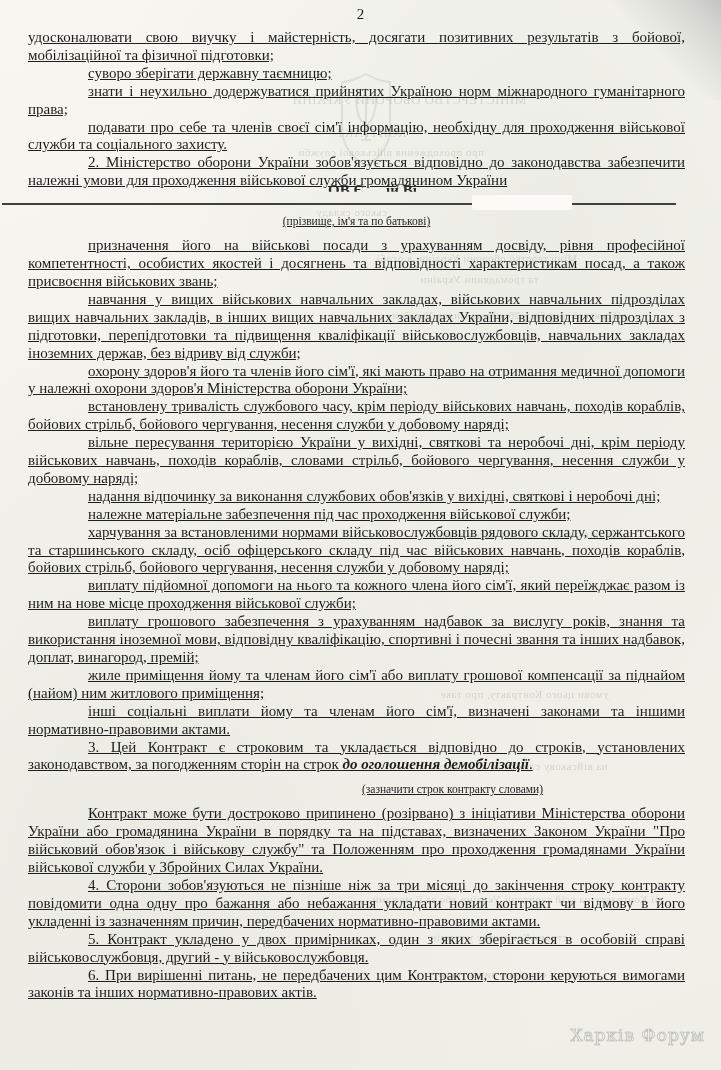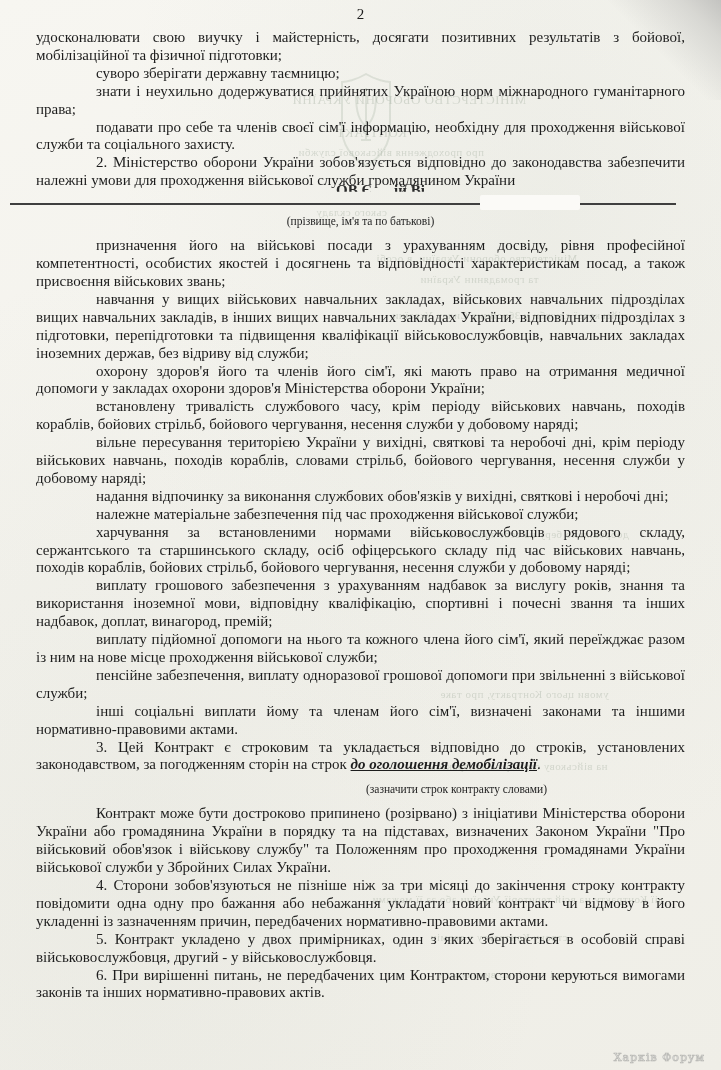--- a/index.html
+++ b/index.html
@@ -27,22 +27,22 @@
     color:#a3ae9f;opacity:.38;
     font-family:"Liberation Serif",serif;
     letter-spacing:.5px;
   }
   .emblem{position:absolute;left:338px;top:70px;opacity:.35;}
   .page-number{
     text-align:center;font-size:15px;padding-top:6px;height:17px;
   }
   .content{
     position:relative;
-    padding:6px 36px 0 36px;
-    font-size:15px;line-height:17.9px;
+    padding:6px 36px 0 28px;
+    font-size:15px;line-height:17.9px;text-decoration:underline;
   }
   .para{margin:0;text-align:justify;text-indent:60px;}
   .para.no-indent{text-indent:0;}
   .term-emph{font-weight:bold;font-style:italic;text-decoration:underline;}
   .caption{
     text-align:center;font-size:11.5px;line-height:13px;color:#242424;margin:9px;
   }
   .caption-term{transform:translateX(96px);}
   .name-line-wrap{position:relative;height:15px;margin-top:1px;}
   .name-rule{
@@ -52,23 +52,23 @@
   .name-redaction{
     position:absolute;left:444px;width:100px;height:15px;bottom:-4px;
     background:#fbfaf7;border-radius:2px;
   }
   .name-fragments{
     position:absolute;left:300px;top:-9px;
     font-size:15px;font-weight:bold;color:#2a2a2a;white-space:pre;
     clip-path:inset(0 0 46% 0);
   }
   .watermark{
-    position:absolute;right:16px;bottom:6px;
+    position:absolute;right:16px;bottom:25px;
     font-family:"DejaVu Serif",serif;
-    font-size:11px;letter-spacing:1px;
+    font-size:17px;letter-spacing:1px;
     color:rgba(250,250,248,.9);
     -webkit-text-stroke:.7px #bcbcb8;
     text-shadow:0 0 1px #c6c6c2;
     margin-top:21px;
   }
 </style>
 </head>
 <body>
 
 <div class="page">
@@ -103,29 +103,29 @@
       <p class="para">подавати про себе та членів своєї сім'ї інформацію, необхідну для проходження військової служби та соціального захисту.</p>
       <p class="para">2. Міністерство оборони України зобов'язується відповідно до законодавства забезпечити належні умови для проходження військової служби громадянином України</p>
       <div class="name-line-wrap">
         <div class="name-rule"></div>
         <span class="name-fragments">ОВ Є      ій Ві</span>
         <div class="name-redaction"></div>
       </div>
       <div class="caption">(прізвище, ім'я та по батькові)</div>
       <p class="para">призначення його на військові посади з урахуванням досвіду, рівня професійної компетентності, особистих якостей і досягнень та відповідності характеристикам посад, а також присвоєння військових звань;</p>
       <p class="para">навчання у вищих військових навчальних закладах, військових навчальних підрозділах вищих навчальних закладів, в інших вищих навчальних закладах України, відповідних підрозділах з підготовки, перепідготовки та підвищення кваліфікації військовослужбовців, навчальних закладах іноземних держав, без відриву від служби;</p>
-      <p class="para">охорону здоров'я його та членів його сім'ї, які мають право на отримання медичної допомоги у закладах охорони здоров'я Міністерства оборони України;</p>
+      <p class="para">охорону здоров'я його та членів його сім'ї, які мають право на отримання медичної допомоги у належні охорони здоров'я Міністерства оборони України;</p>
       <p class="para">встановлену тривалість службового часу, крім періоду військових навчань, походів кораблів, бойових стрільб, бойового чергування, несення служби у добовому наряді;</p>
       <p class="para">вільне пересування територією України у вихідні, святкові та неробочі дні, крім періоду військових навчань, походів кораблів, словами стрільб, бойового чергування, несення служби у добовому наряді;</p>
       <p class="para">надання відпочинку за виконання службових обов'язків у вихідні, святкові і неробочі дні;</p>
       <p class="para">належне матеріальне забезпечення під час проходження військової служби;</p>
       <p class="para">харчування за встановленими нормами військовослужбовців рядового складу, сержантського та старшинського складу, осіб офіцерського складу під час військових навчань, походів кораблів, бойових стрільб, бойового чергування, несення служби у добовому наряді;</p>
+      <p class="para">виплату підйомної допомоги на нього та кожного члена його сім'ї, який переїжджає разом із ним на нове місце проходження військової служби;</p>
       <p class="para">виплату грошового забезпечення з урахуванням надбавок за вислугу років, знання та використання іноземної мови, відповідну кваліфікацію, спортивні і почесні звання та інших надбавок, доплат, винагород, премій;</p>
-      <p class="para">виплату підйомної допомоги на нього та кожного члена його сім'ї, який переїжджає разом із ним на нове місце проходження військової служби;</p>
-      <p class="para">пенсійне забезпечення, виплату одноразової грошової допомоги при звільненні з військової служби;</p>
+      <p class="para">жиле приміщення йому та членам його сім'ї або виплату грошової компенсації за піднайом (найом) ним житлового приміщення;</p>
       <p class="para">інші соціальні виплати йому та членам його сім'ї, визначені законами та іншими нормативно-правовими актами.</p>
       <p class="para"><span>3. Цей Контракт є строковим та укладається відповідно до строків, установлених законодавством, за погодженням сторін на строк </span><span class="term-emph">до оголошення демобілізації</span><span>.</span></p>
       <div class="caption caption-term">(зазначити строк контракту словами)</div>
       <p class="para">Контракт може бути достроково припинено (розірвано) з ініціативи Міністерства оборони України або громадянина України в порядку та на підставах, визначених Законом України "Про військовий обов'язок і військову службу" та Положенням про проходження громадянами України військової служби у Збройних Силах України.</p>
       <p class="para">4. Сторони зобов'язуються не пізніше ніж за три місяці до закінчення строку контракту повідомити одна одну про бажання або небажання укладати новий контракт чи відмову в його укладенні із зазначенням причин, передбачених нормативно-правовими актами.</p>
       <p class="para">5. Контракт укладено у двох примірниках, один з яких зберігається в особовій справі військовослужбовця, другий - у військовослужбовця.</p>
       <p class="para">6. При вирішенні питань, не передбачених цим Контрактом, сторони керуються вимогами законів та інших нормативно-правових актів.</p>
     </div>
 
   <div class="watermark">Харків Форум</div>

